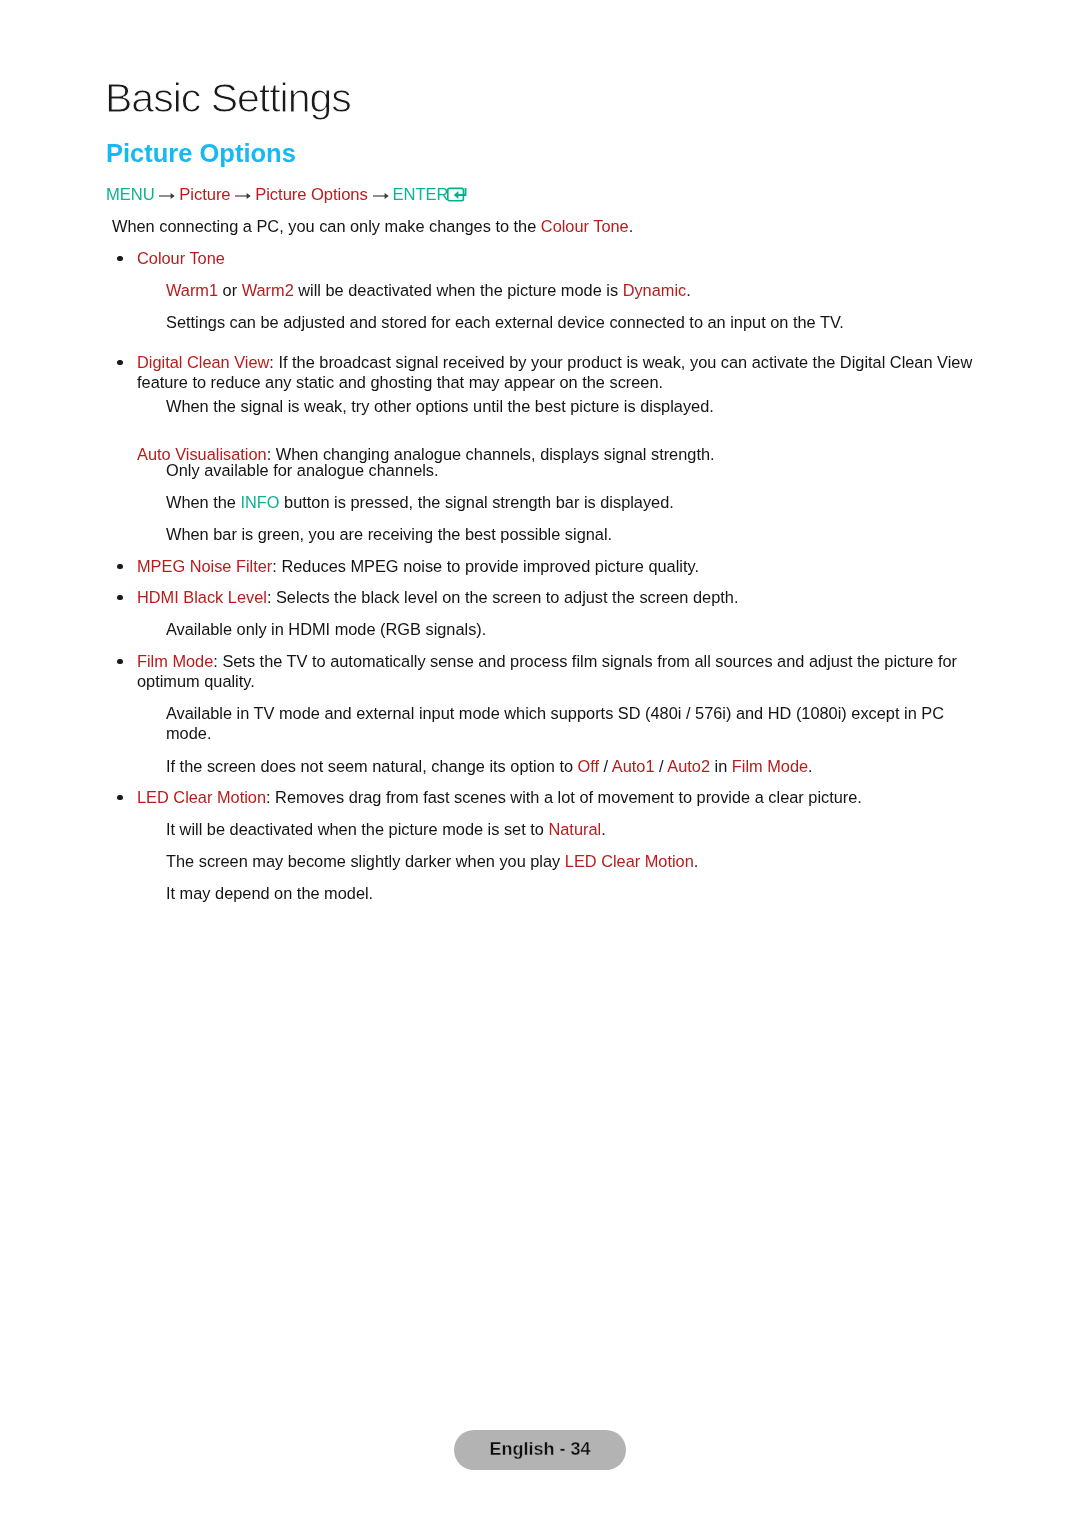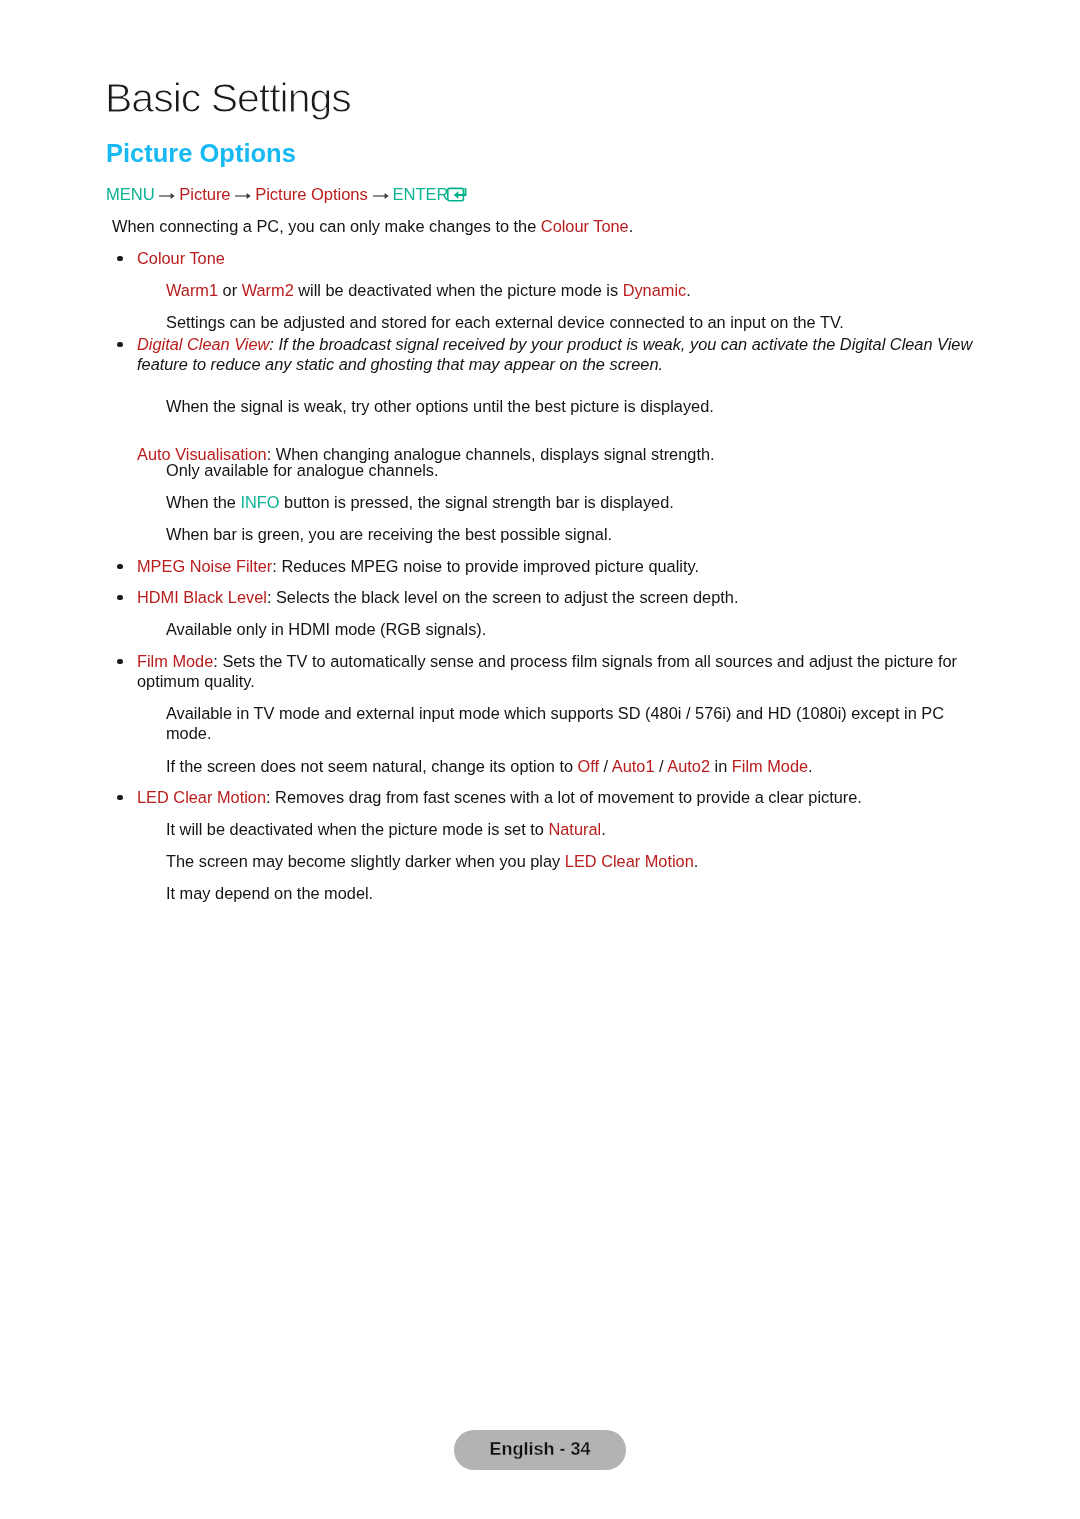--- a/index.html
+++ b/index.html
@@ -64,21 +64,21 @@
           <rect x="0.8" y="1.4" width="15.6" height="12.4" rx="1.7" ry="1.7" fill="none" stroke="#03b189" stroke-width="1.6"></rect>
           <path d="M 18.5 0.9 L 18.5 8.0 L 10.6 8.0" fill="none" stroke="#03b189" stroke-width="1.85"></path>
           <path d="M 11.4 3.9 L 11.4 12.1 L 6.8 8.0 Z" fill="#03b189"></path>
         </svg></span></div>
 
   <div class="body-area" id="body-area">
       <div class="para plain" style="top: 216.1px;"><span>When connecting a PC, you can only make changes to the </span><span class="cy">Colour Tone</span><span>.</span></div>
       <div class="para bullet" style="top: 248px;"><span class="bullet-dot"></span><span class="cy">Colour Tone</span></div>
       <div class="para indent" style="top: 279.9px;"><span class="cy">Warm1</span><span> or </span><span class="cy">Warm2</span><span> will be deactivated when the picture mode is </span><span class="cy">Dynamic</span><span>.</span></div>
       <div class="para indent" style="top: 311.9px;"><span>Settings can be adjusted and stored for each external device connected to an input on the TV.</span></div>
-      <div class="para bullet" style="top: 334px; font-style: italic;"><span class="bullet-dot"></span><span class="cy">Digital Clean View</span><span>: If the broadcast signal received by your product is weak, you can activate the Digital Clean View feature to reduce any static and ghosting that may appear on the screen.</span></div>
+      <div class="para bullet" style="top: 352px;"><span class="bullet-dot"></span><span class="cy">Digital Clean View</span><span>: If the broadcast signal received by your product is weak, you can activate the Digital Clean View feature to reduce any static and ghosting that may appear on the screen.</span></div>
       <div class="para indent" style="top: 395.9px;"><span>When the signal is weak, try other options until the best picture is displayed.</span></div>
       <div class="para indent0" style="top: 427.8px;"><span class="cy">Auto Visualisation</span><span>: When changing analogue channels, displays signal strength.</span></div>
       <div class="para indent" style="top: 459.7px;"><span>Only available for analogue channels.</span></div>
       <div class="para indent" style="top: 491.7px;"><span>When the </span><span class="tl">INFO</span><span> button is pressed, the signal strength bar is displayed.</span></div>
       <div class="para indent" style="top: 523.6px;"><span>When bar is green, you are receiving the best possible signal.</span></div>
       <div class="para bullet" style="top: 555.5px;"><span class="bullet-dot"></span><span class="cy">MPEG Noise Filter</span><span>: Reduces MPEG noise to provide improved picture quality.</span></div>
       <div class="para bullet" style="top: 587.4px;"><span class="bullet-dot"></span><span class="cy">HDMI Black Level</span><span>: Selects the black level on the screen to adjust the screen depth.</span></div>
       <div class="para indent" style="top: 619.3px;"><span>Available only in HDMI mode (RGB signals).</span></div>
       <div class="para bullet" style="top: 651.3px;"><span class="bullet-dot"></span><span class="cy">Film Mode</span><span>: Sets the TV to automatically sense and process film signals from all sources and adjust the picture for optimum quality.</span></div>
       <div class="para indent" style="top: 703.4px;"><span>Available in TV mode and external input mode which supports SD (480i / 576i) and HD (1080i) except in PC mode.</span></div>

